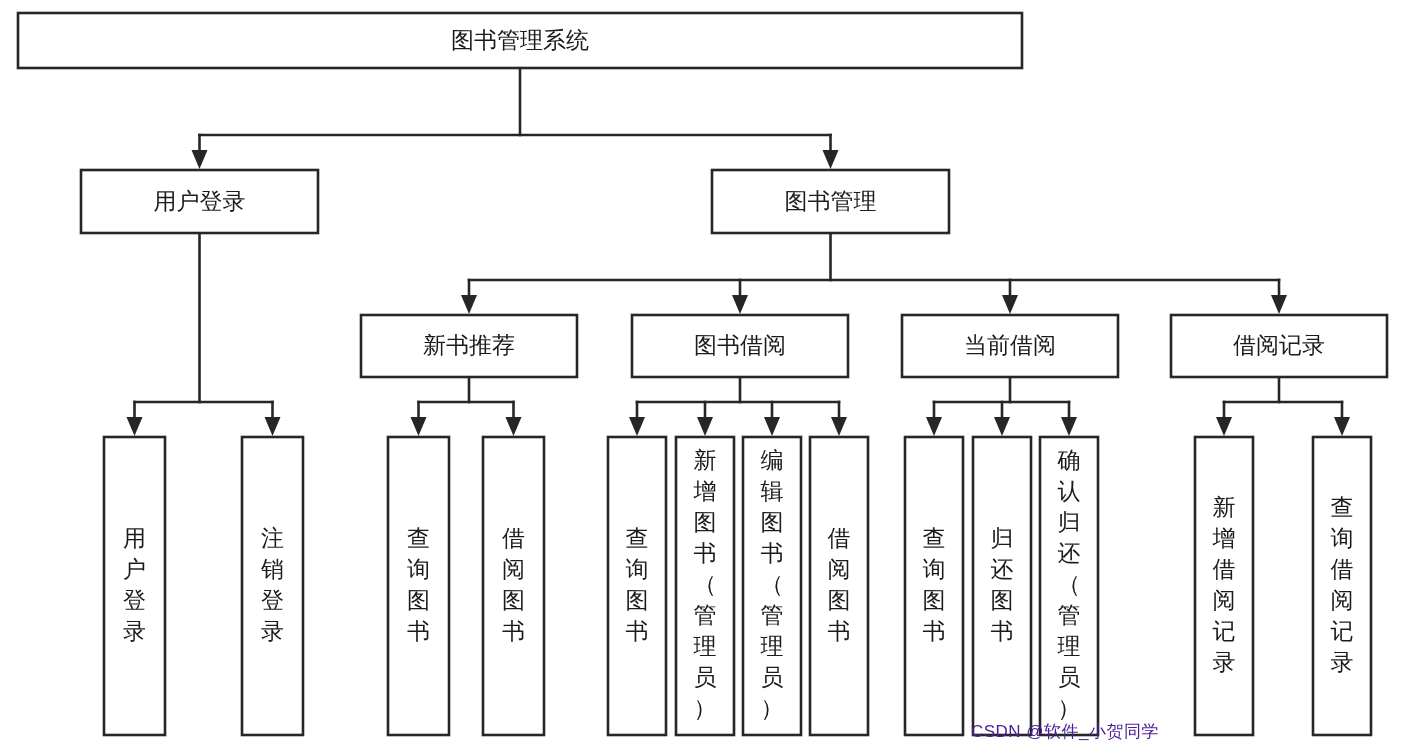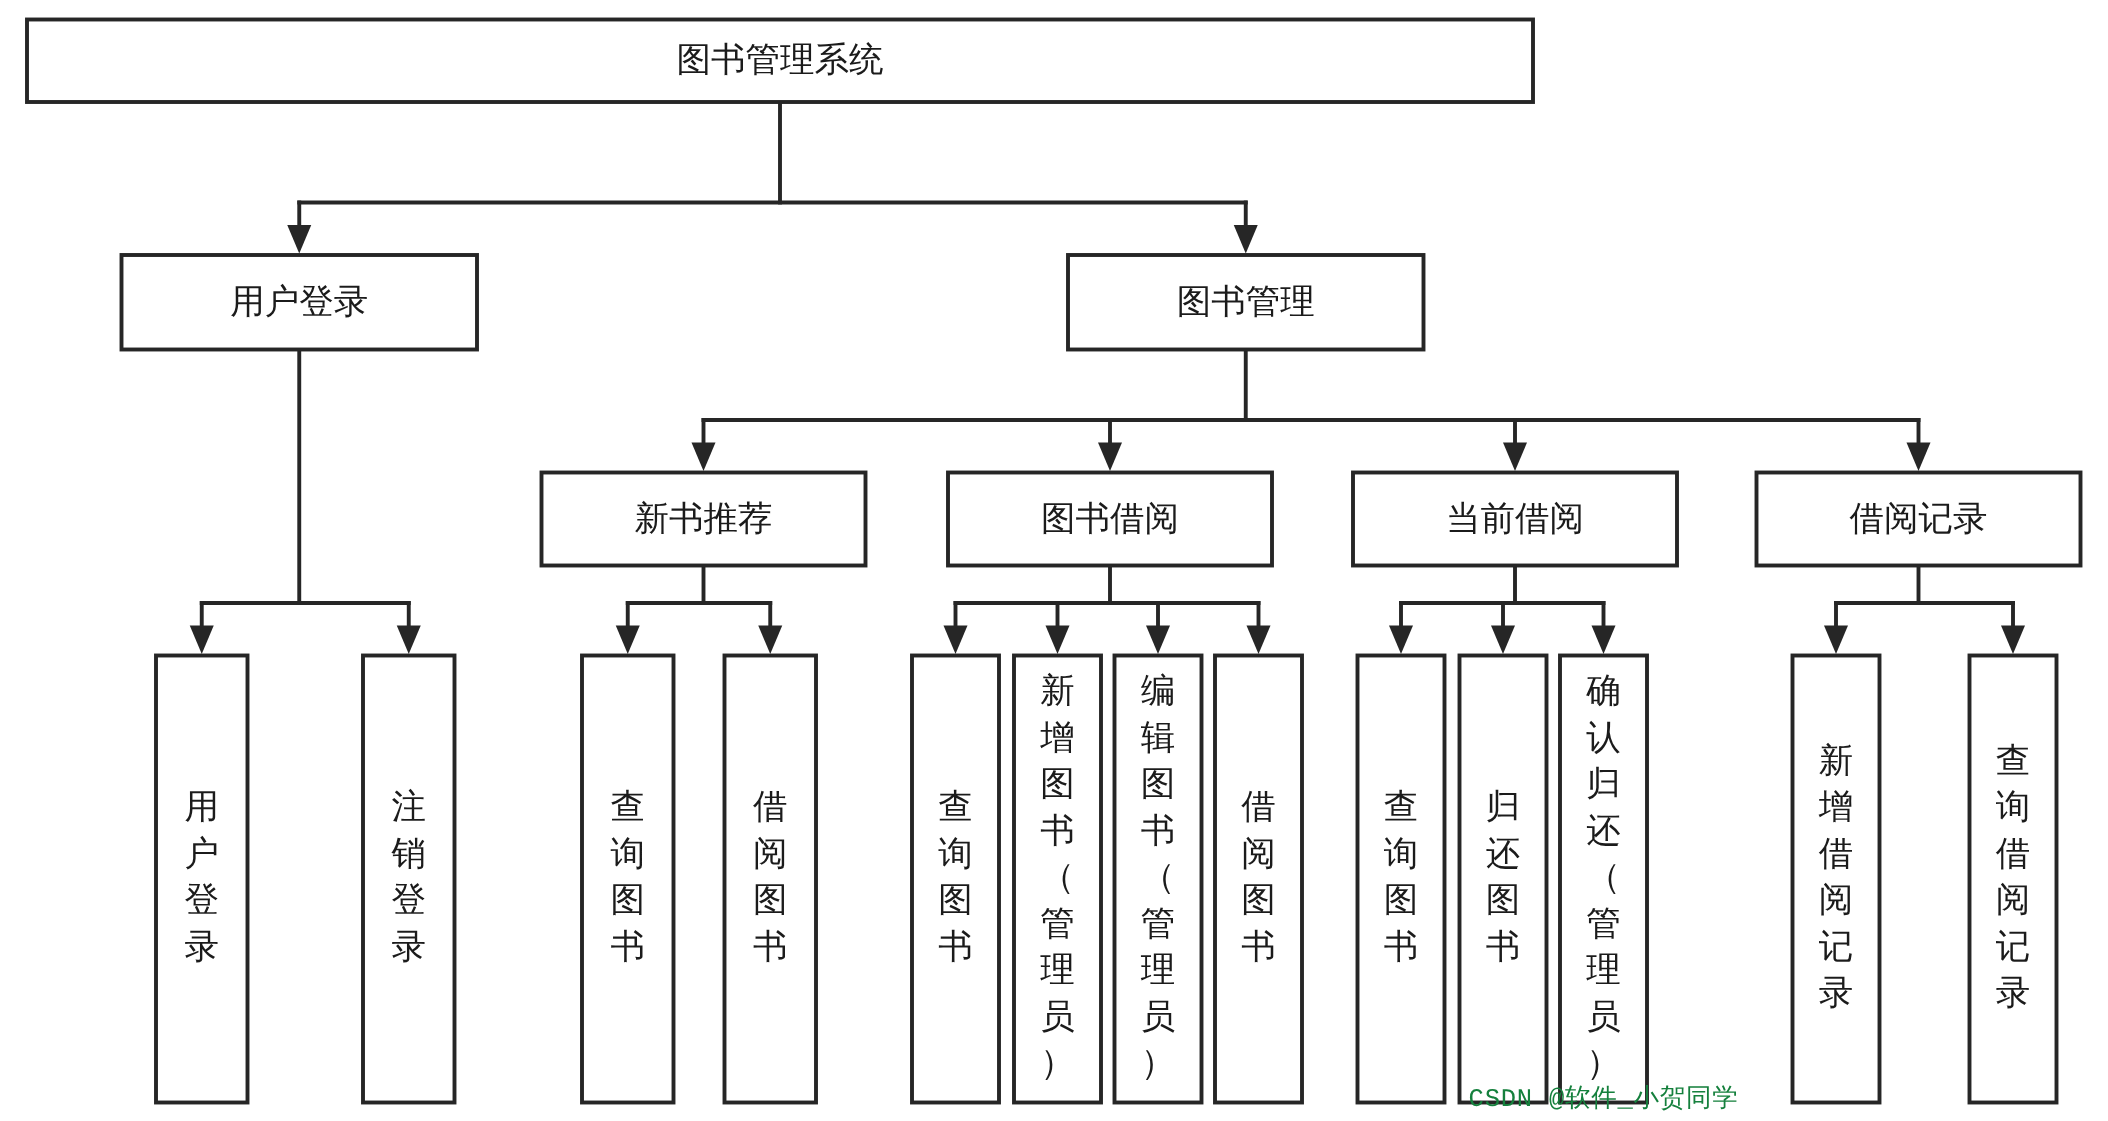--- a/index.html
+++ b/index.html
@@ -13,22 +13,22 @@
   .connector{stroke:#262626;stroke-width:2.6;fill:none;stroke-linecap:square;}
   .arrow-head{fill:#262626;stroke:none;}
   .node-label{
     font-family:"Liberation Sans","DejaVu Sans",sans-serif;
     fill:#1b1b1b;text-anchor:middle;dominant-baseline:middle;
   }
   .label-h{font-size:23px;}
   .label-v{font-size:23px;}
   .watermark{
     position:absolute;right:14px;bottom:4px;
-    font-family:Liberation Mono, monospace;
-    font-size:17px;color:#15803d;letter-spacing:.5px;white-space:nowrap;
+    font-family:Liberation Sans, sans-serif;
+    font-size:17px;color:#4c1d95;letter-spacing:.5px;white-space:nowrap;
     user-select:none;
     margin-top:20px;
   }
 </style>
 </head>
 <body>
 
 <div id="diagram-root">
   <svg id="tree-svg" viewBox="0 0 1405 747" xmlns="http://www.w3.org/2000/svg">
     <g id="connectors-layer">

